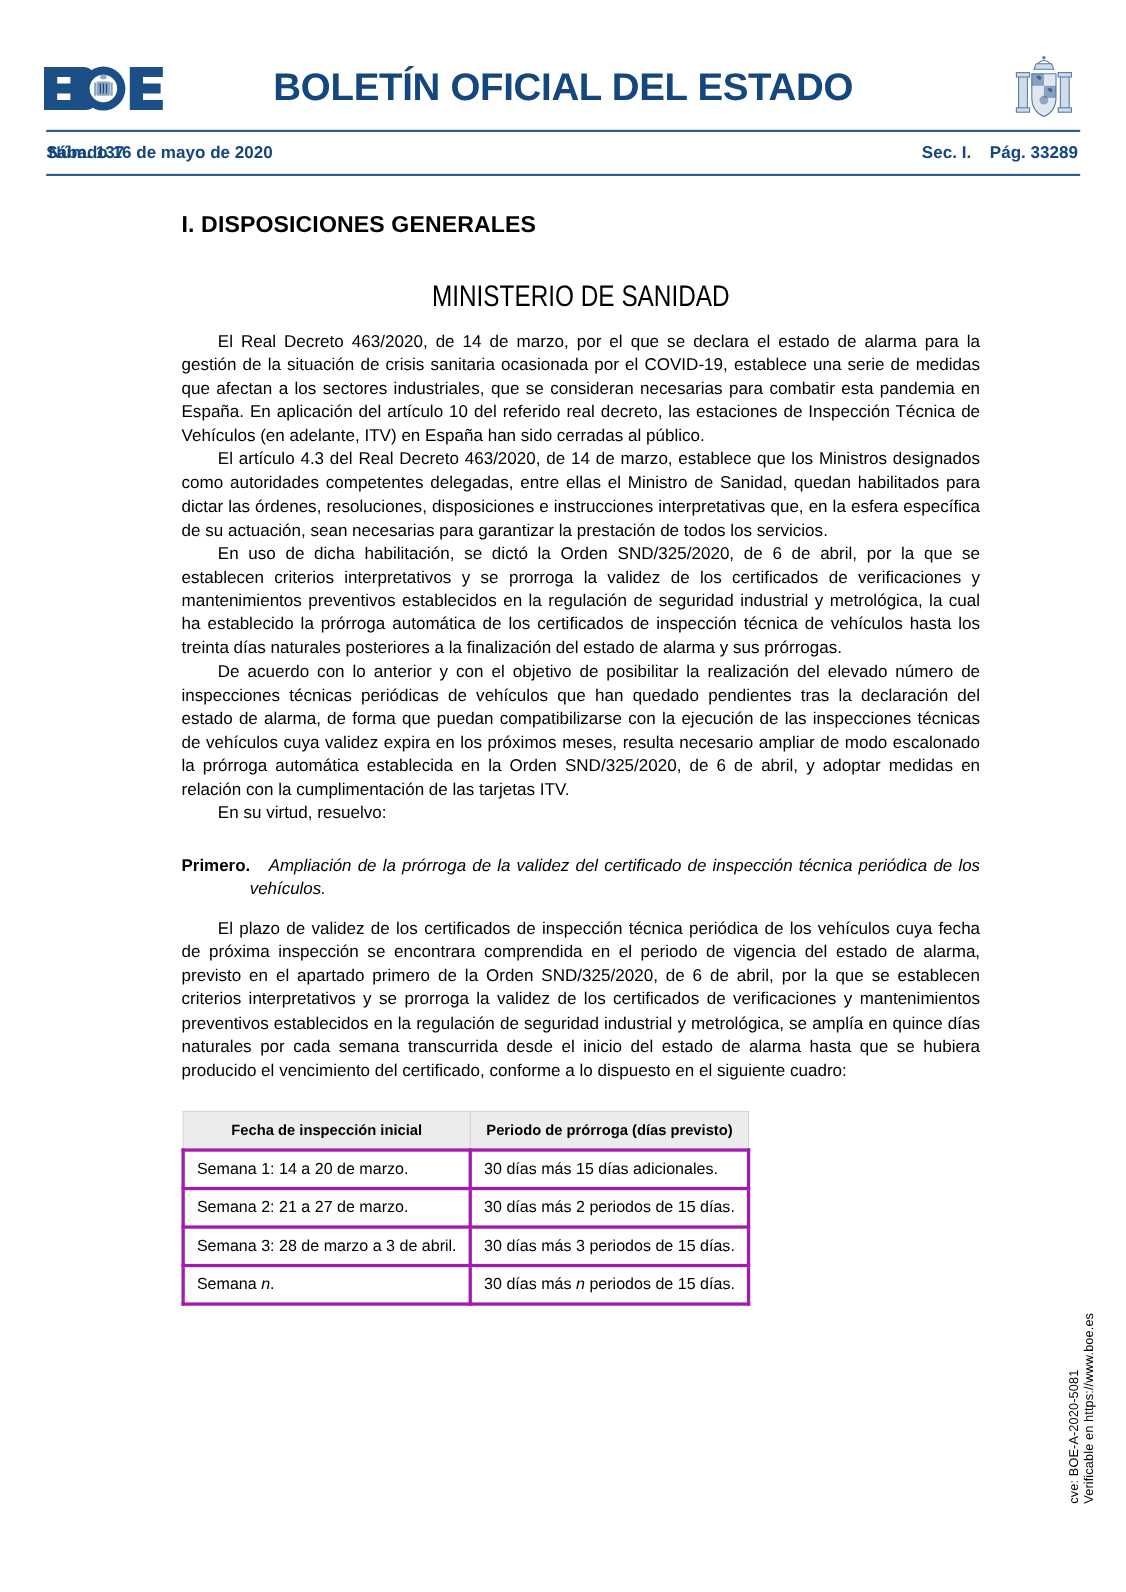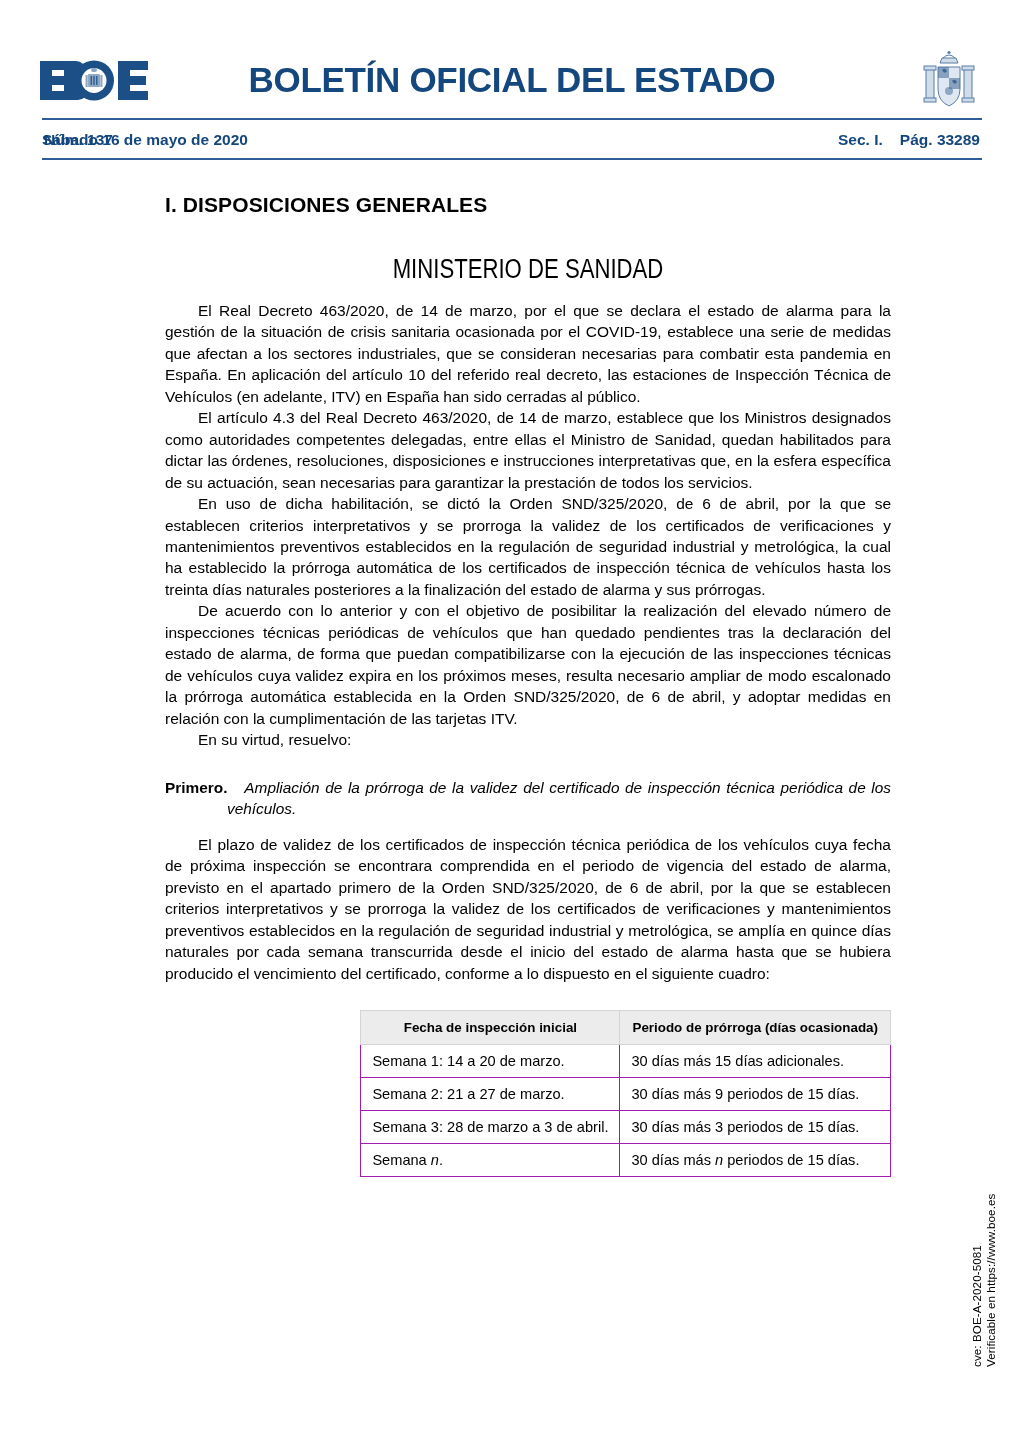--- a/index.html
+++ b/index.html
@@ -169,39 +169,39 @@
     font-weight: bold;
   }
   .provision .ttl {
     font-style: italic;
   }
 
   
   .table-wrap {
     margin-top: 26px;
     display: flex;
-    justify-content: flex-end;
+    justify-content: flex-start;
   }
   table.cuadro {
     border-collapse: collapse;
     font-size: 14.6px;
     border: 1px solid #d4d4d4;
   }
   table.cuadro th {
     background: #ececec;
     font-weight: bold;
     font-size: 13.4px;
     text-align: center;
     padding: 9px 12px;
     border: 1px solid #d4d4d4;
     white-space: nowrap;
   }
   table.cuadro td {
     padding: 8px 11px 8px 11px;
-    border: 1px solid #a21caf;
+    border: 3px solid #a21caf;
     background: #ffffff;
     white-space: nowrap;
     vertical-align: middle;
   }
   table.cuadro td i {
     font-style: italic;
   }
 
   
   .sidebar-verify {
@@ -315,31 +315,31 @@
       <span class="ttl">Ampliación de la prórroga de la validez del certificado de inspección técnica periódica de los vehículos.</span>
     </div>
 
     <p class="body first">El plazo de validez de los certificados de inspección técnica periódica de los vehículos cuya fecha de próxima inspección se encontrara comprendida en el periodo de vigencia del estado de alarma, previsto en el apartado primero de la Orden SND/325/2020, de 6 de abril, por la que se establecen criterios interpretativos y se prorroga la validez de los certificados de verificaciones y mantenimientos preventivos establecidos en la regulación de seguridad industrial y metrológica, se amplía en quince días naturales por cada semana transcurrida desde el inicio del estado de alarma hasta que se hubiera producido el vencimiento del certificado, conforme a lo dispuesto en el siguiente cuadro:</p>
 
     <div class="table-wrap">
       <table class="cuadro">
         <thead>
           <tr>
             <th>Fecha de inspección inicial</th>
-            <th>Periodo de prórroga (días ocasionada)</th>
+            <th>Periodo de prórroga (días previsto)</th>
           </tr>
         </thead>
         <tbody>
           <tr>
             <td>Semana 1: 14 a 20 de marzo.</td>
             <td>30 días más 15 días adicionales.</td>
           </tr>
           <tr>
             <td>Semana 2: 21 a 27 de marzo.</td>
-            <td>30 días más 9 periodos de 15 días.</td>
+            <td>30 días más 2 periodos de 15 días.</td>
           </tr>
           <tr>
             <td>Semana 3: 28 de marzo a 3 de abril.</td>
             <td>30 días más 3 periodos de 15 días.</td>
           </tr>
           <tr>
             <td><span>Semana </span><i>n</i><span>.</span></td>
             <td><span>30 días más </span><i>n</i><span> periodos de 15 días.</span></td>
           </tr>
         </tbody>

